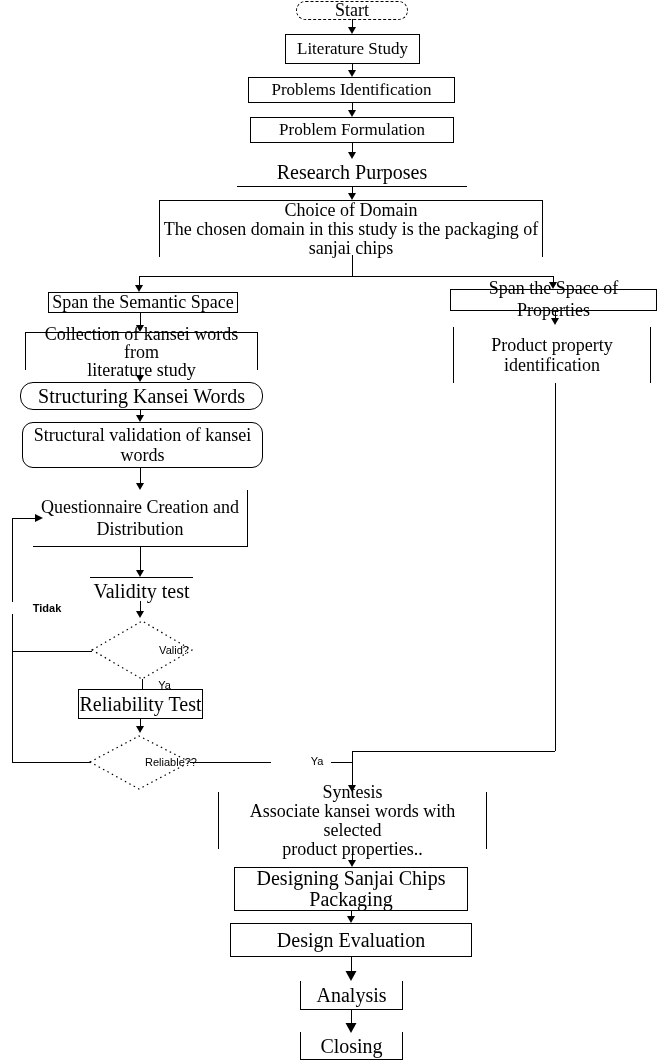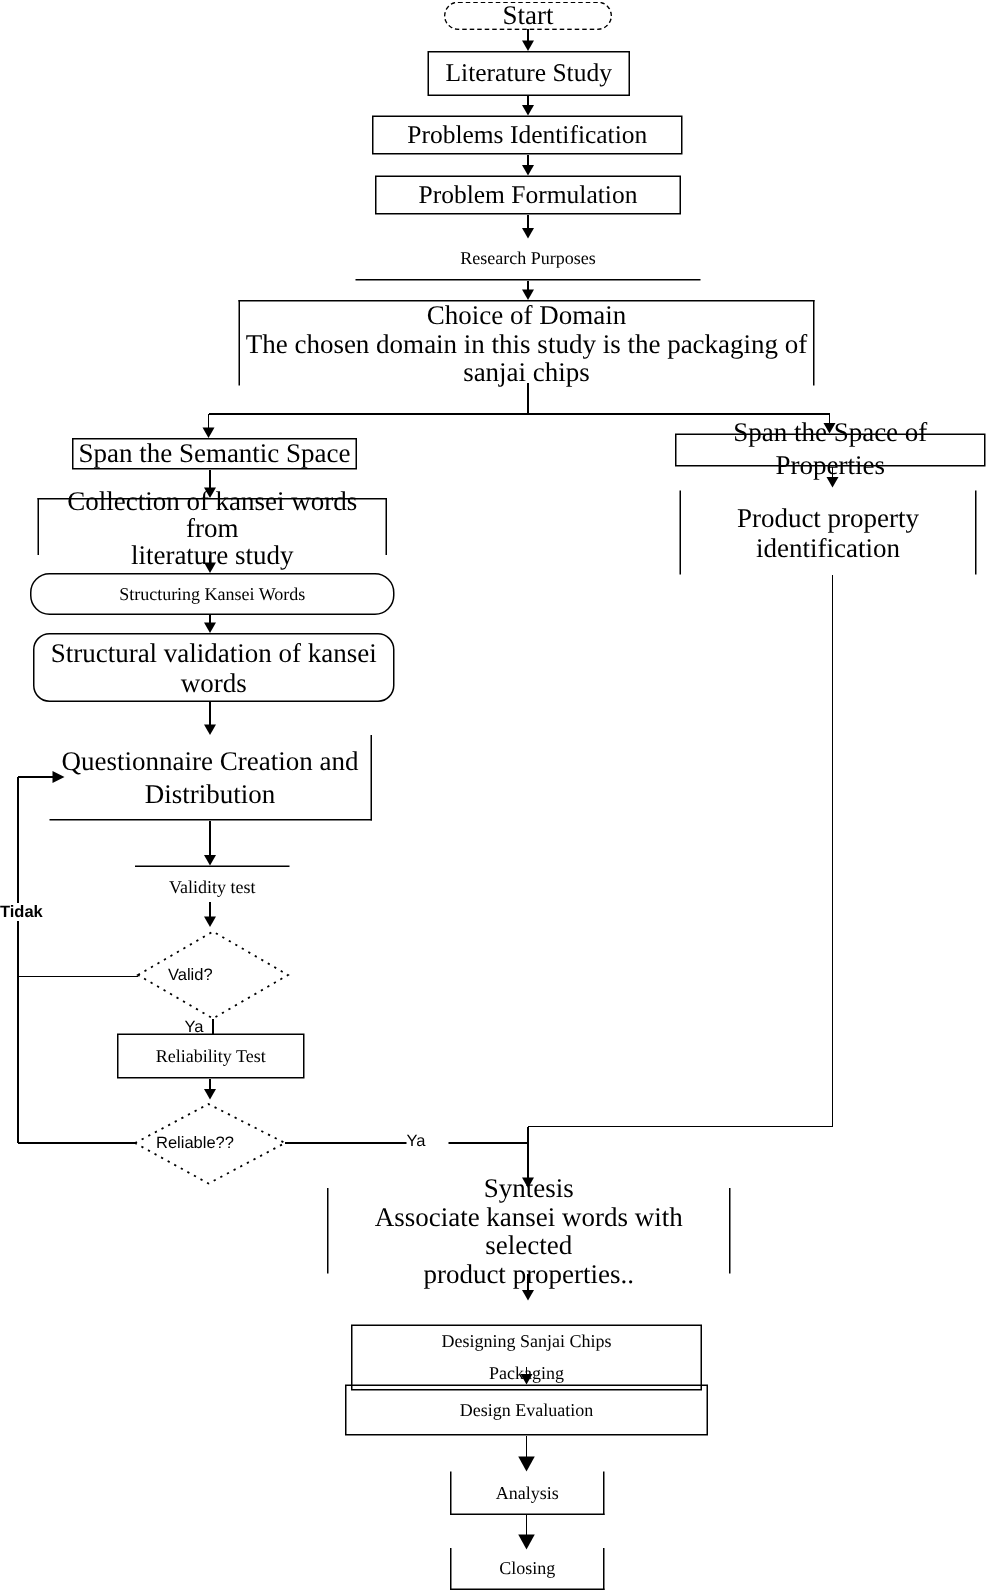--- a/index.html
+++ b/index.html
@@ -11,30 +11,30 @@
     position:absolute;display:flex;align-items:center;justify-content:center;
     text-align:center;white-space:pre-line;line-height:1.2;color:#000;
     box-sizing:border-box;
   }
   .bt{border-top:1px solid #000;}
   .bb{border-bottom:1px solid #000;}
   .bl{border-left:1px solid #000;}
   .br{border-right:1px solid #000;}
   .terminator{border:1px dashed #000;border-radius:10px;}
   .fs15{font-size:18px;}
-  .fs16{font-size:12px;}
+  .fs16{font-size:20px;}
   .fs17{font-size:17px;}
   .lh18{line-height:18px;}
   .lh19{line-height:19px;}
   .lh20{line-height:20px;}
-  .lh21{line-height:21px;margin-top:16px;}
+  .lh21{line-height:21px;}
   .lh22{line-height:22px;}
   .small-label{
     position:absolute;font-family:"Liberation Sans",sans-serif;font-size:11px;
-    line-height:12px;color:#000;
+    text-align:center;line-height:12px;color:#000;padding-left:32px;
   }
   .onwhite{background:#fff;}
   .bold{font-weight:bold;}
   svg.connectors{position:absolute;left:0;top:0;}
 </style>
 </head>
 <body>
 
 <div id="stage">
 

